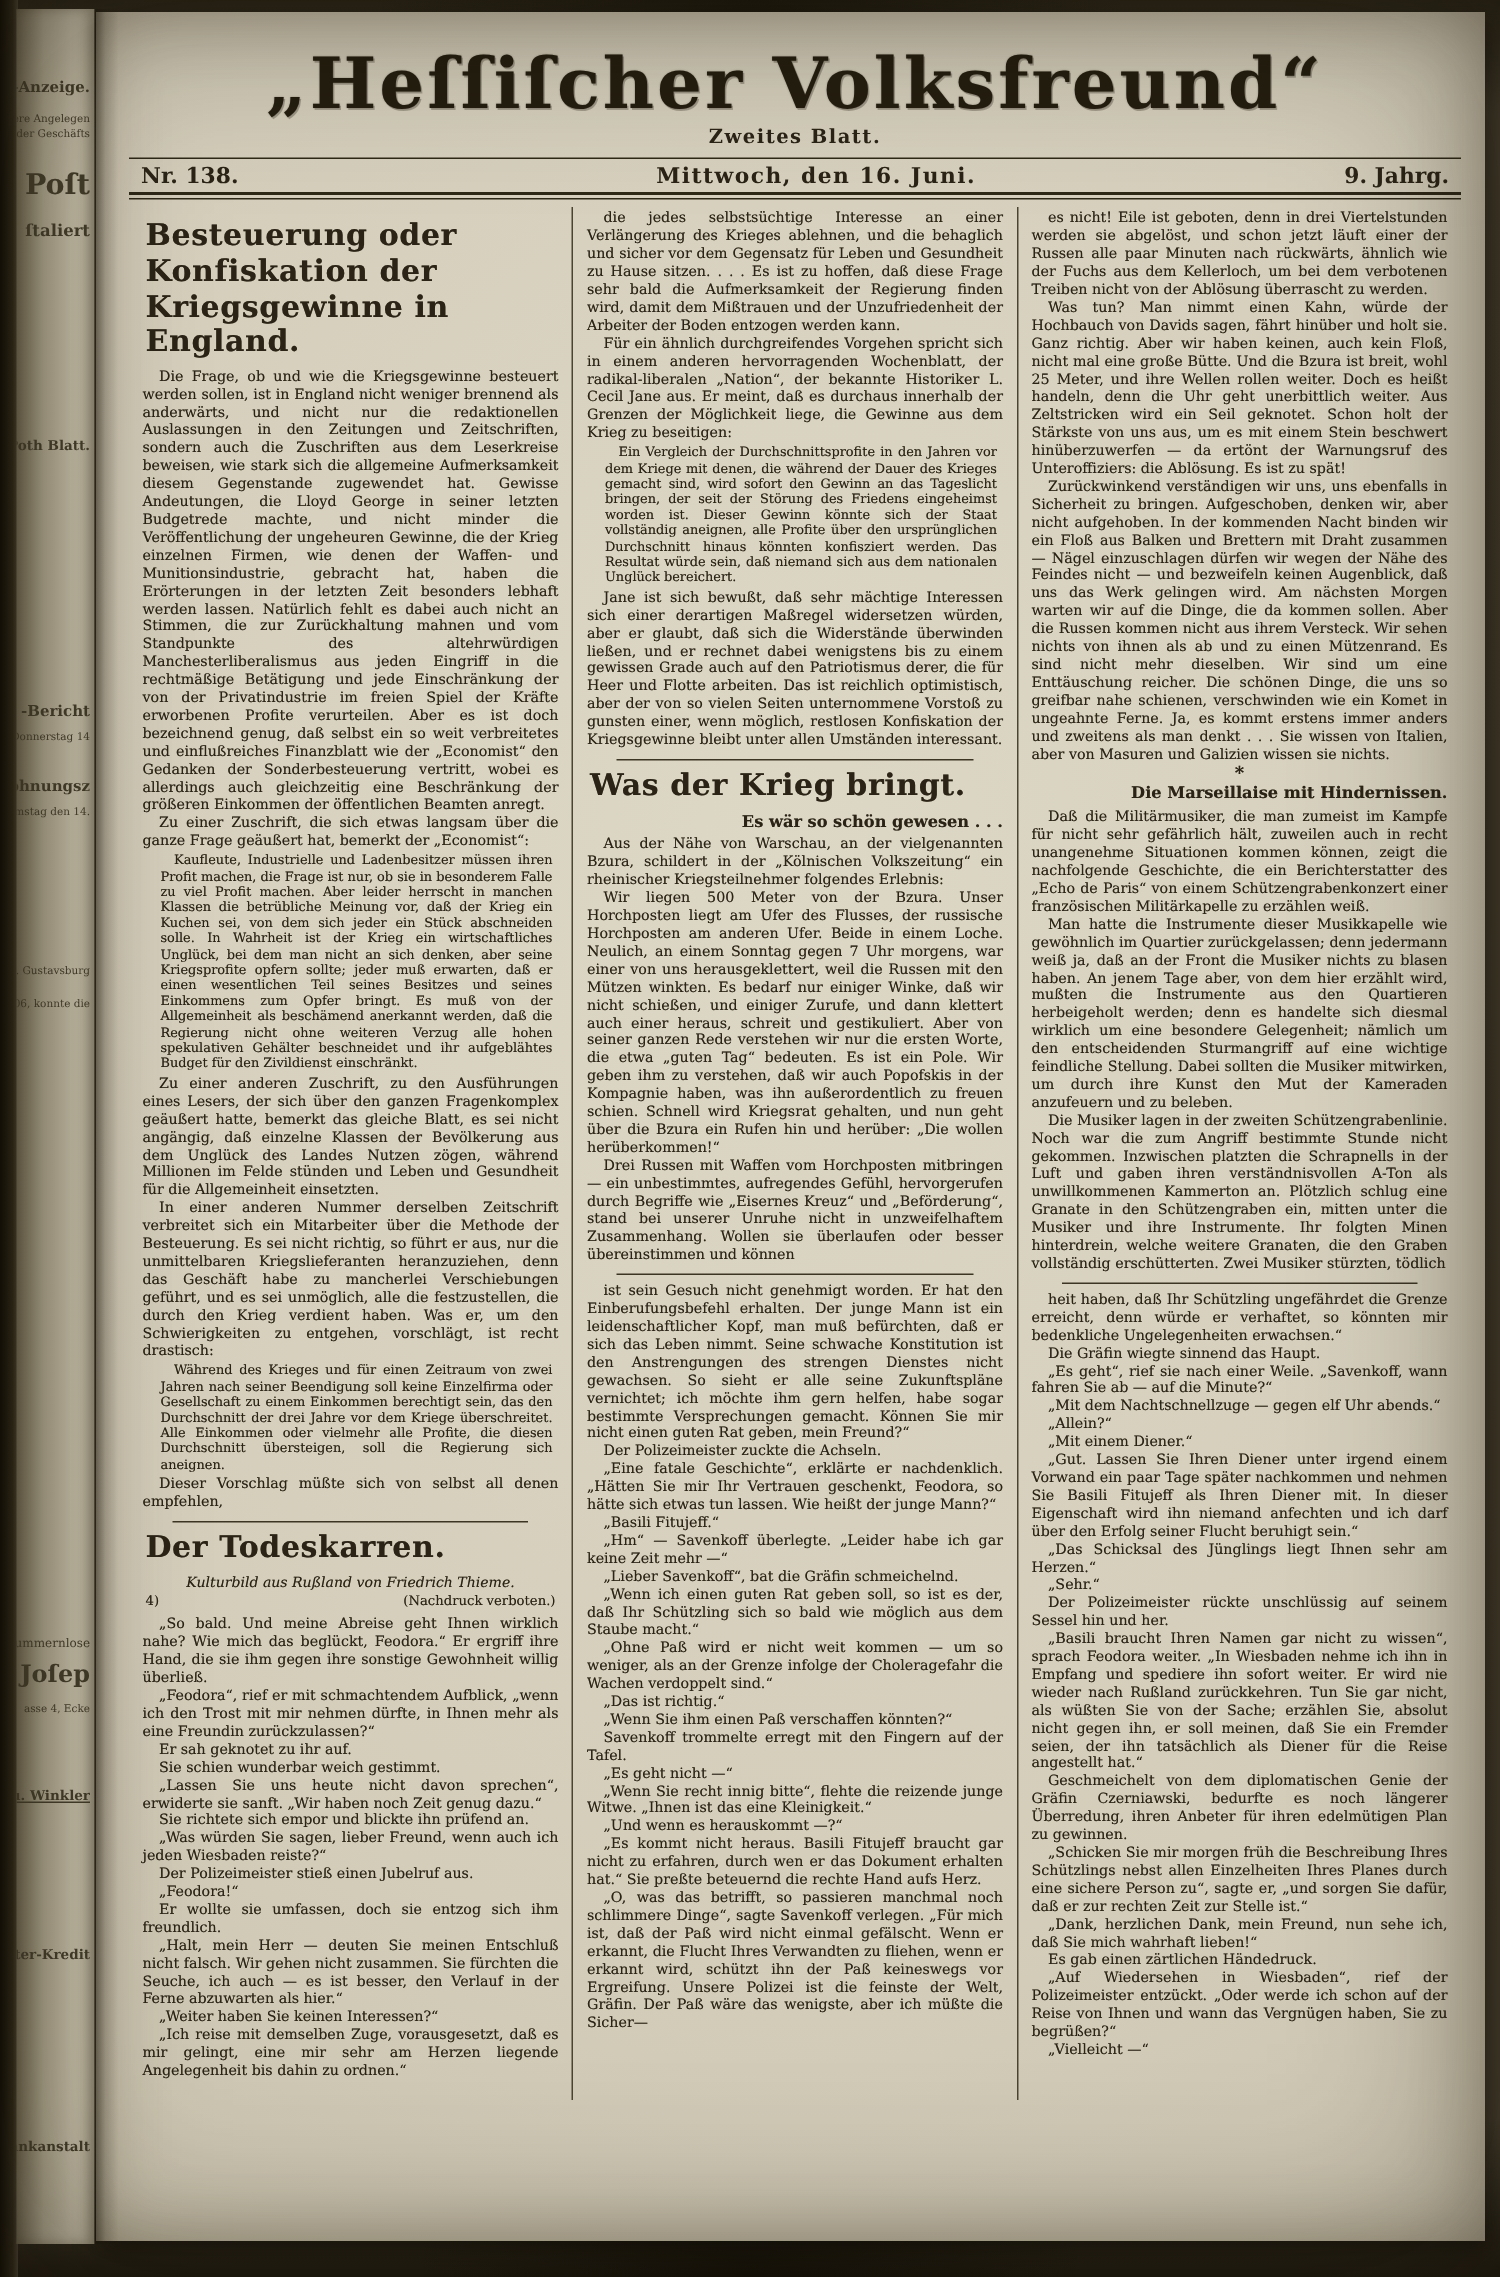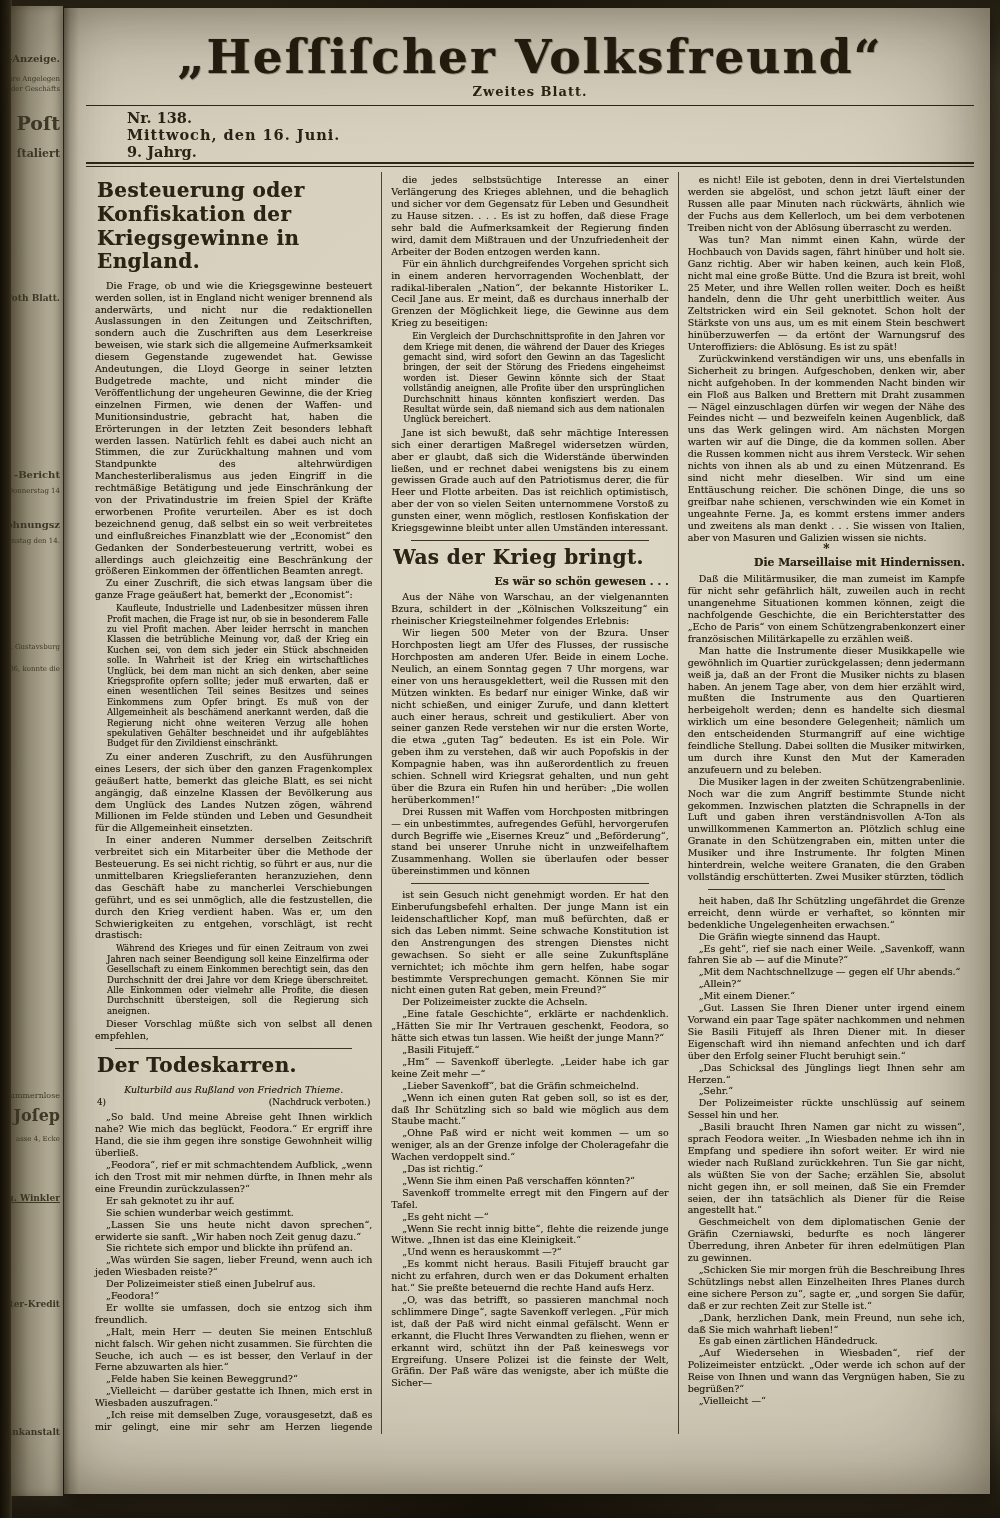--- a/index.html
+++ b/index.html
@@ -30,21 +30,21 @@
     box-shadow:inset 0 0 46px rgba(92,76,48,.38), 4px 6px 14px rgba(10,8,4,.5);
     color:#2b2416;}
   .masthead{
     text-align:center;font-weight:bold;font-size:47px;line-height:1.05;
     letter-spacing:2px;color:#241e10;
     text-shadow:1px 1px 0 rgba(36,30,18,.28), 0 0 1px rgba(36,30,18,.5);
   }
   .edition{text-align:center;font-weight:bold;font-size:13px;letter-spacing:1px;margin-top:3px;}
   .toprule{border-top:1px solid #2e2817;margin-top:6px;}
   .issueline{display:flex;justify-content:space-between;align-items:baseline;
-    padding:3px 8px 2px;font-weight:bold;font-size:14.5px;flex-direction:column;}
+    padding:3px 8px 2px;font-weight:bold;font-size:14.5px;}
   .issueline .date{letter-spacing:1px;margin-left:33px;}
   .midrule{border-top:2px solid #2e2817;}
   .botrule{border-top:1px solid #2e2817;margin-top:2px;}
   .columns{display:flex;margin-top:5px;height:1262px;}
   .col{flex:1;padding:2px 9px 0;overflow:hidden;
     font-size:9.5px;line-height:11.9px;text-align:justify;
     color:#2b2416;text-shadow:0 0 .4px rgba(43,36,22,.55);}
   .col + .col{border-left:1px solid #4b4433;}
   .b-para{margin:0;text-indent:11px;}
   .b-extract{margin:2px 4px 2px 12px;font-size:8.6px;line-height:10.4px;text-indent:9px;}
@@ -118,22 +118,21 @@
           <p class="b-para">„Feodora“, rief er mit schmachtendem Aufblick, „wenn ich den Trost mit mir nehmen dürfte, in Ihnen mehr als eine Freundin zurückzulassen?“</p>
           <p class="b-para">Er sah geknotet zu ihr auf.</p>
           <p class="b-para">Sie schien wunderbar weich gestimmt.</p>
           <p class="b-para">„Lassen Sie uns heute nicht davon sprechen“, erwiderte sie sanft. „Wir haben noch Zeit genug dazu.“</p>
           <p class="b-para">Sie richtete sich empor und blickte ihn prüfend an.</p>
           <p class="b-para">„Was würden Sie sagen, lieber Freund, wenn auch ich jeden Wiesbaden reiste?“</p>
           <p class="b-para">Der Polizeimeister stieß einen Jubelruf aus.</p>
           <p class="b-para">„Feodora!“</p>
           <p class="b-para">Er wollte sie umfassen, doch sie entzog sich ihm freundlich.</p>
           <p class="b-para">„Halt, mein Herr — deuten Sie meinen Entschluß nicht falsch. Wir gehen nicht zusammen. Sie fürchten die Seuche, ich auch — es ist besser, den Verlauf in der Ferne abzuwarten als hier.“</p>
-          <p class="b-para">„Felde haben Sie keinen Beweggrund?“</p>
-          <p class="b-para">„Vielleicht — darüber gestatte ich Ihnen, mich erst in Wiesbaden auszufragen.“</p>
+          <p class="b-para">„Weiter haben Sie keinen Interessen?“</p>
           <p class="b-para">„Ich reise mit demselben Zuge, vorausgesetzt, daß es mir gelingt, eine mir sehr am Herzen liegende Angelegenheit bis dahin zu ordnen.“</p>
         </div>
       <div class="col">
           <p class="b-para">die jedes selbstsüchtige Interesse an einer Verlängerung des Krieges ablehnen, und die behaglich und sicher vor dem Gegensatz für Leben und Gesundheit zu Hause sitzen. . . . Es ist zu hoffen, daß diese Frage sehr bald die Aufmerksamkeit der Regierung finden wird, damit dem Mißtrauen und der Unzufriedenheit der Arbeiter der Boden entzogen werden kann.</p>
           <p class="b-para">Für ein ähnlich durchgreifendes Vorgehen spricht sich in einem anderen hervorragenden Wochenblatt, der radikal-liberalen „Nation“, der bekannte Historiker L. Cecil Jane aus. Er meint, daß es durchaus innerhalb der Grenzen der Möglichkeit liege, die Gewinne aus dem Krieg zu beseitigen:</p>
           <p class="b-extract">Ein Vergleich der Durchschnittsprofite in den Jahren vor dem Kriege mit denen, die während der Dauer des Krieges gemacht sind, wird sofort den Gewinn an das Tageslicht bringen, der seit der Störung des Friedens eingeheimst worden ist. Dieser Gewinn könnte sich der Staat vollständig aneignen, alle Profite über den ursprünglichen Durchschnitt hinaus könnten konfisziert werden. Das Resultat würde sein, daß niemand sich aus dem nationalen Unglück bereichert.</p>
           <p class="b-para">Jane ist sich bewußt, daß sehr mächtige Interessen sich einer derartigen Maßregel widersetzen würden, aber er glaubt, daß sich die Widerstände überwinden ließen, und er rechnet dabei wenigstens bis zu einem gewissen Grade auch auf den Patriotismus derer, die für Heer und Flotte arbeiten. Das ist reichlich optimistisch, aber der von so vielen Seiten unternommene Vorstoß zu gunsten einer, wenn möglich, restlosen Konfiskation der Kriegsgewinne bleibt unter allen Umständen interessant.</p>
           <div class="b-rule"></div>
           <p class="b-headline">Was der Krieg bringt.</p>
           <p class="b-subhead">Es wär so schön gewesen . . .</p>

